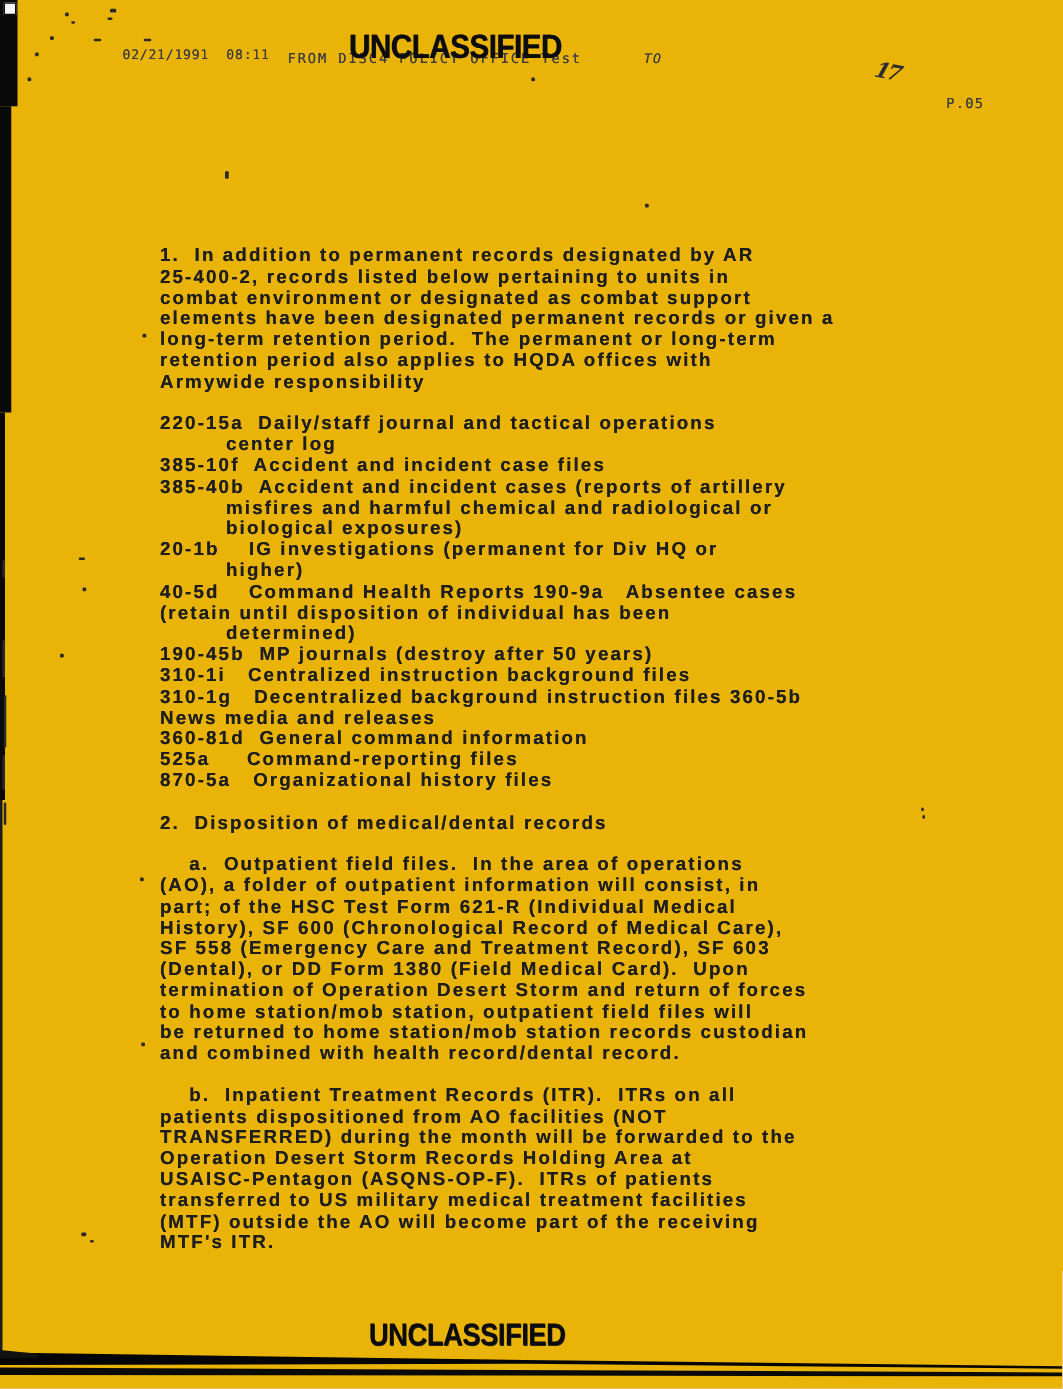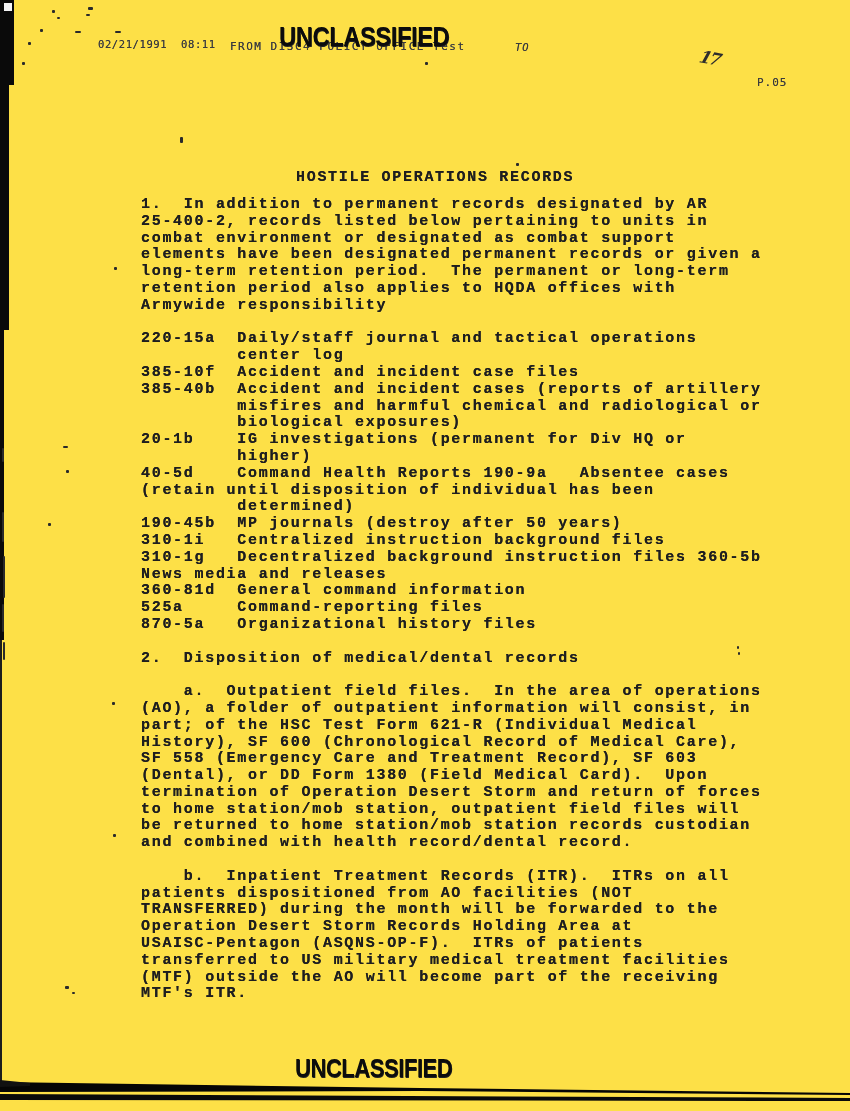--- a/index.html
+++ b/index.html
@@ -1,20 +1,20 @@
 <!DOCTYPE html>
 <html><head>
 <meta charset="utf-8">
 <style>
   html, body { margin: 0; padding: 0; background: #e8e8e8; }
   .page {
     position: relative;
     width: 850px;
     height: 1111px;
-    background: #fde047;
+    background: #eab308;
     overflow: hidden;
     font-family: "Liberation Mono", "DejaVu Sans Mono", monospace;
   }
 
   
   .fax-text {
     position: absolute;
     color: #3b3b3b;
     font-family: "DejaVu Sans Mono", monospace;
     white-space: pre;
@@ -52,23 +52,23 @@
     position: absolute;
     left: 296px; top: 169px;
     font-size: 15px; font-weight: 700;
     letter-spacing: 1.7px;
     color: #1e1e1e;
     white-space: pre;
     text-shadow: 0 0 0.4px #333;
   }
   .doc-body {
     position: absolute;
-    left: 141px; top: 197px;
+    left: 128px; top: 197px;
     margin: 0;
-    font-family: Liberation Mono, monospace;
+    font-family: Liberation Sans, sans-serif;
     font-size: 15px; font-weight: 700;
     line-height: 16.8px;
     letter-spacing: 1.7px;
     color: #1e1e1e;
     white-space: pre;
     text-shadow: 0 0 0.4px #333;
   }
 
   
   .edge-bar { position: absolute; background: #0a0a0a; }
@@ -88,21 +88,20 @@
     <span class="fax-text fax-datetime">02/21/1991  08:11</span>
     <span class="fax-text fax-from">FROM DISC4 POLICY OFFICE Test</span>
     <span class="fax-text fax-to">TO</span>
     <span class="fax-text fax-page">P.05</span>
     <span class="handwritten-mark">17</span>
   </div>
 
   <div class="stamp stamp-top">UNCLASSIFIED</div>
   <div class="stamp stamp-bottom">UNCLASSIFIED</div>
 
-  <div class="doc-title">HOSTILE OPERATIONS RECORDS</div>
   <pre class="doc-body">1.  In addition to permanent records designated by AR
 25-400-2, records listed below pertaining to units in
 combat environment or designated as combat support
 elements have been designated permanent records or given a
 long-term retention period.  The permanent or long-term
 retention period also applies to HQDA offices with
 Armywide responsibility
 
 220-15a  Daily/staff journal and tactical operations
          center log

